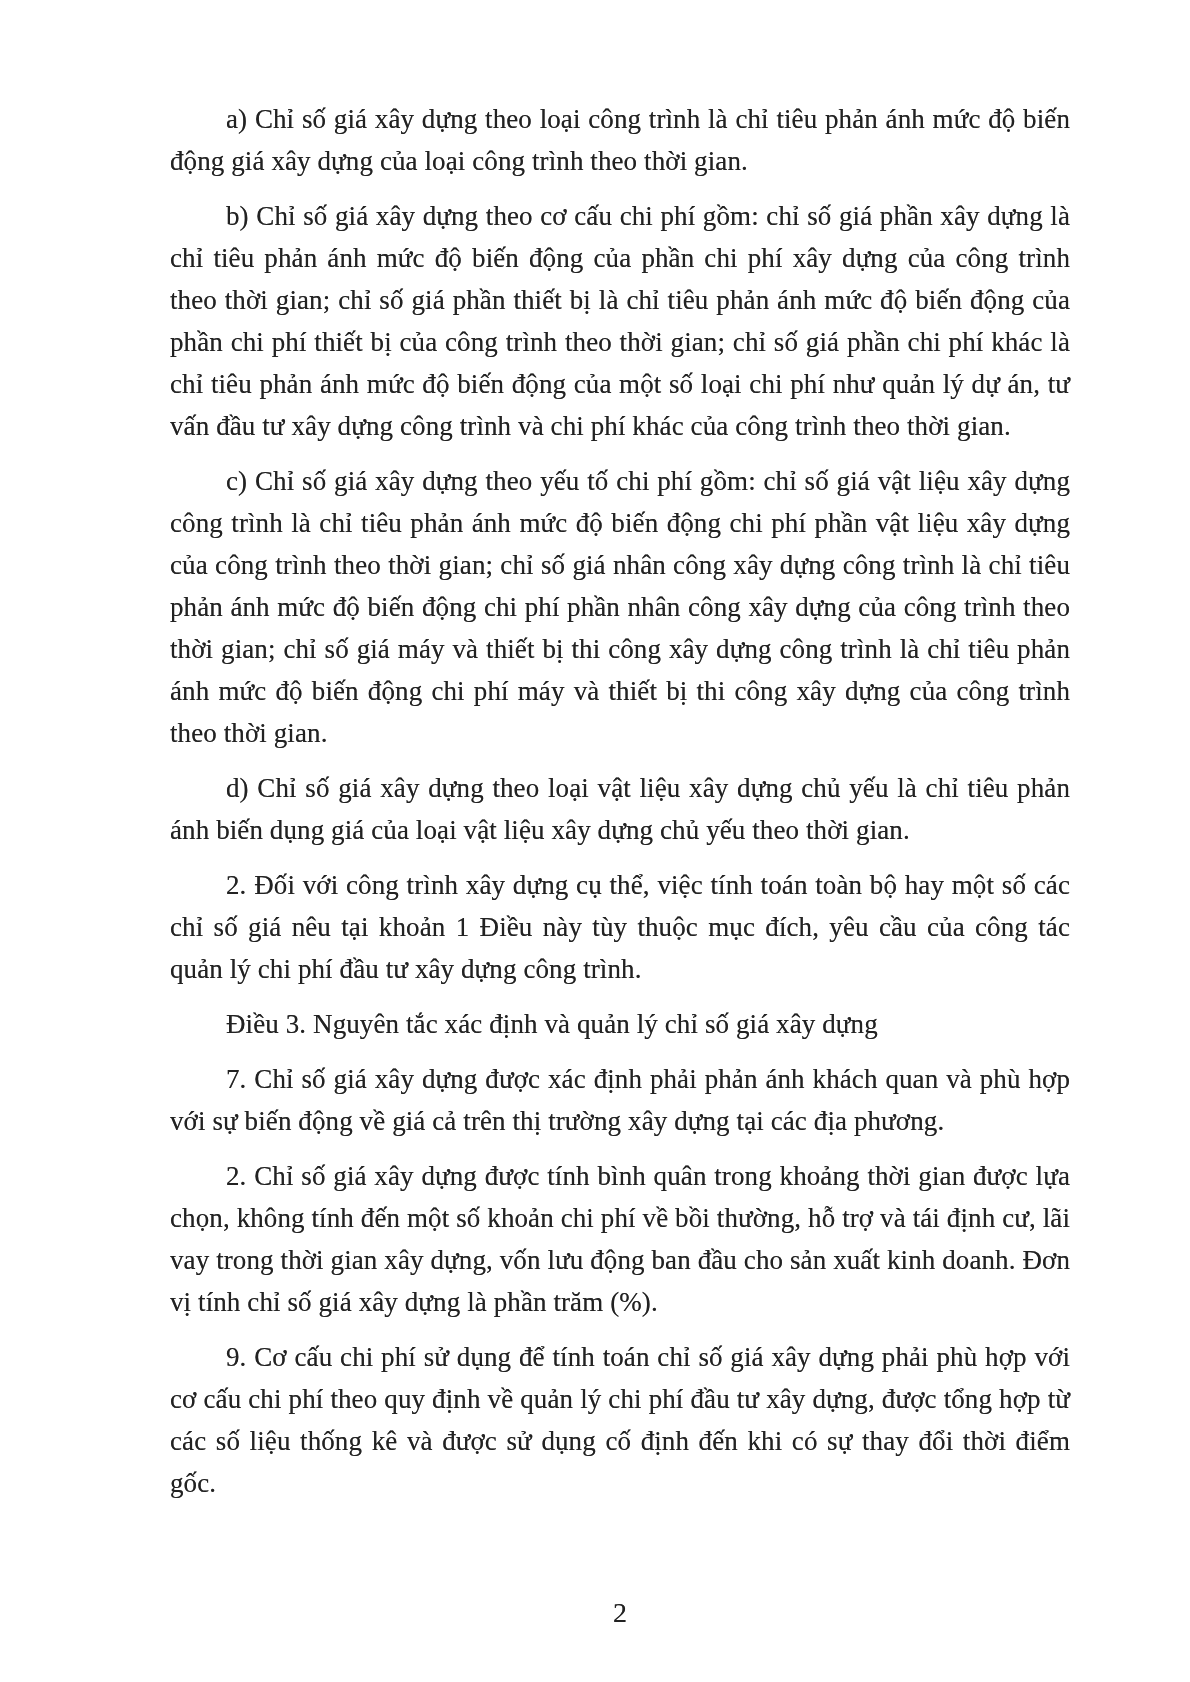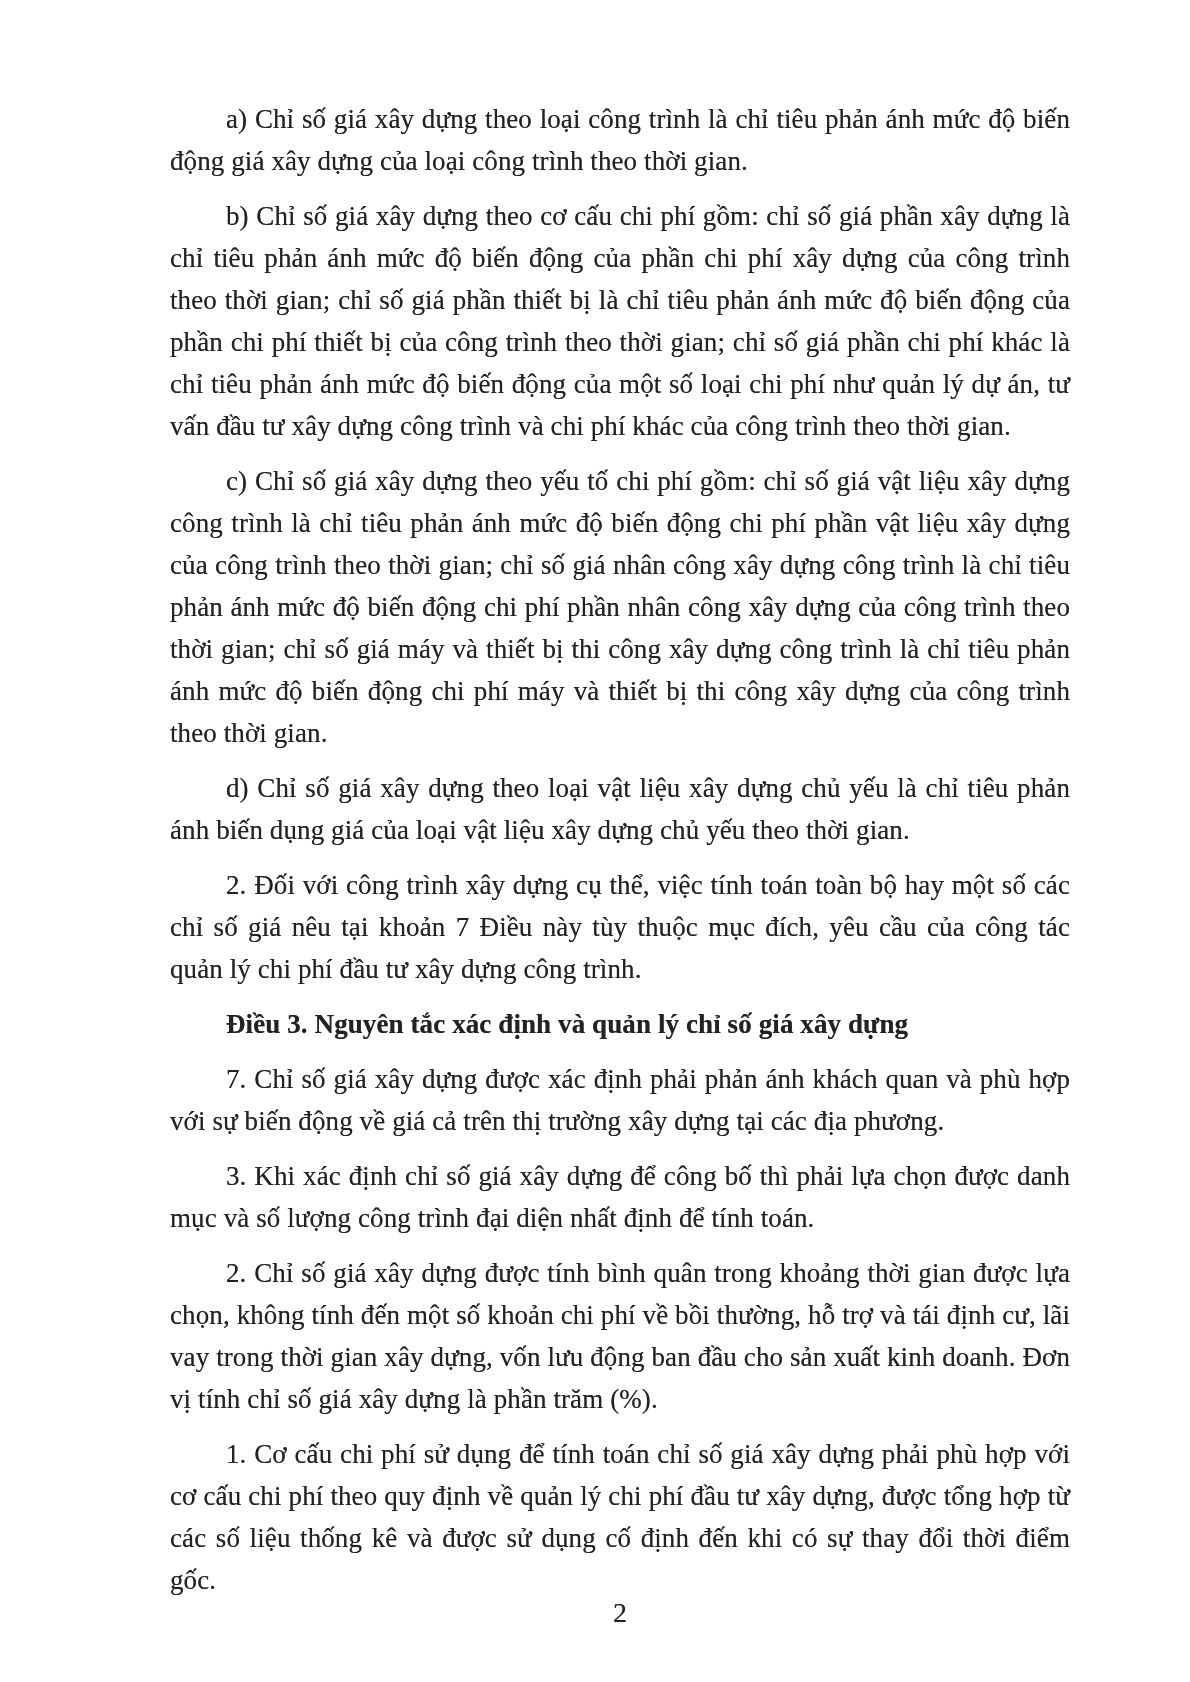--- a/index.html
+++ b/index.html
@@ -31,42 +31,41 @@
     text-indent: 56px;
     margin: 13px 16px 0 0;
     letter-spacing: 0.1px;
     
     text-shadow: 0 0 0.6px rgba(20,20,20,0.55);
   }
   .para:first-child {
     margin-top: 0;
   }
   .heading {
-    font-weight: bold;
+    font-weight: normal;
   }
   .page-number {
     position: absolute;
     top: 1594px;
     left: 620px;
     transform: translateX(-50%);
     font-size: 28px;
     line-height: 38px;
     text-shadow: 0 0 0.6px rgba(20,20,20,0.55);
   }
 </style>
 </head>
 <body>
 
 <div class="page">
   <div class="content">
     <p class="para">a) Chỉ số giá xây dựng theo loại công trình là chỉ tiêu phản ánh mức độ biến động giá xây dựng của loại công trình theo thời gian.</p>
     <p class="para">b) Chỉ số giá xây dựng theo cơ cấu chi phí gồm: chỉ số giá phần xây dựng là chỉ tiêu phản ánh mức độ biến động của phần chi phí xây dựng của công trình theo thời gian; chỉ số giá phần thiết bị là chỉ tiêu phản ánh mức độ biến động của phần chi phí thiết bị của công trình theo thời gian; chỉ số giá phần chi phí khác là chỉ tiêu phản ánh mức độ biến động của một số loại chi phí như quản lý dự án, tư vấn đầu tư xây dựng công trình và chi phí khác của công trình theo thời gian.</p>
     <p class="para">c) Chỉ số giá xây dựng theo yếu tố chi phí gồm: chỉ số giá vật liệu xây dựng công trình là chỉ tiêu phản ánh mức độ biến động chi phí phần vật liệu xây dựng của công trình theo thời gian; chỉ số giá nhân công xây dựng công trình là chỉ tiêu phản ánh mức độ biến động chi phí phần nhân công xây dựng của công trình theo thời gian; chỉ số giá máy và thiết bị thi công xây dựng công trình là chỉ tiêu phản ánh mức độ biến động chi phí máy và thiết bị thi công xây dựng của công trình theo thời gian.</p>
     <p class="para">d) Chỉ số giá xây dựng theo loại vật liệu xây dựng chủ yếu là chỉ tiêu phản ánh biến dụng giá của loại vật liệu xây dựng chủ yếu theo thời gian.</p>
-    <p class="para">2. Đối với công trình xây dựng cụ thể, việc tính toán toàn bộ hay một số các chỉ số giá nêu tại khoản 7 Điều này tùy thuộc mục đích, yêu cầu của công tác quản lý chi phí đầu tư xây dựng công trình.</p>
+    <p class="para">2. Đối với công trình xây dựng cụ thể, việc tính toán toàn bộ hay một số các chỉ số giá nêu tại khoản 1 Điều này tùy thuộc mục đích, yêu cầu của công tác quản lý chi phí đầu tư xây dựng công trình.</p>
     <p class="para heading">Điều 3. Nguyên tắc xác định và quản lý chỉ số giá xây dựng</p>
     <p class="para">7. Chỉ số giá xây dựng được xác định phải phản ánh khách quan và phù hợp với sự biến động về giá cả trên thị trường xây dựng tại các địa phương.</p>
-    <p class="para">3. Khi xác định chỉ số giá xây dựng để công bố thì phải lựa chọn được danh mục và số lượng công trình đại diện nhất định để tính toán.</p>
     <p class="para">2. Chỉ số giá xây dựng được tính bình quân trong khoảng thời gian được lựa chọn, không tính đến một số khoản chi phí về bồi thường, hỗ trợ và tái định cư, lãi vay trong thời gian xây dựng, vốn lưu động ban đầu cho sản xuất kinh doanh. Đơn vị tính chỉ số giá xây dựng là phần trăm (%).</p>
-    <p class="para">1. Cơ cấu chi phí sử dụng để tính toán chỉ số giá xây dựng phải phù hợp với cơ cấu chi phí theo quy định về quản lý chi phí đầu tư xây dựng, được tổng hợp từ các số liệu thống kê và được sử dụng cố định đến khi có sự thay đổi thời điểm gốc.</p>
+    <p class="para">9. Cơ cấu chi phí sử dụng để tính toán chỉ số giá xây dựng phải phù hợp với cơ cấu chi phí theo quy định về quản lý chi phí đầu tư xây dựng, được tổng hợp từ các số liệu thống kê và được sử dụng cố định đến khi có sự thay đổi thời điểm gốc.</p>
   </div>
   <div class="page-number">2</div>
 </div>
 
 </body></html>

